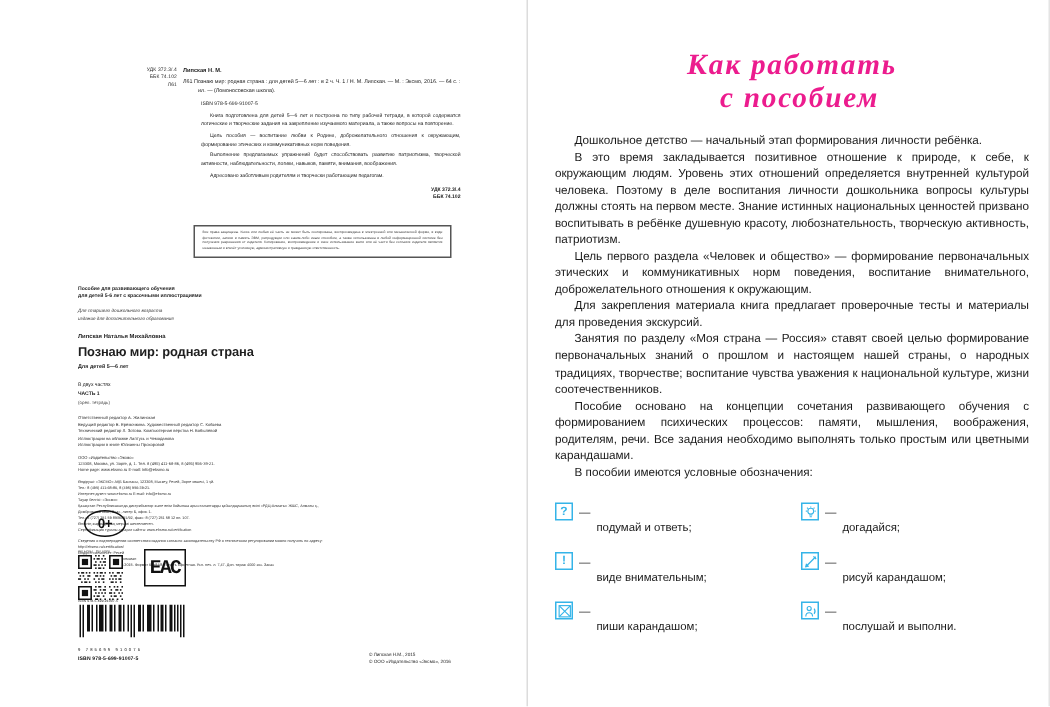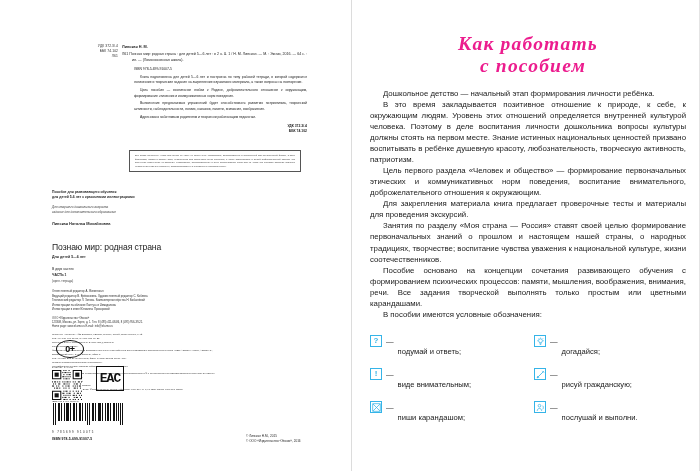--- a/index.html
+++ b/index.html
@@ -51,21 +51,21 @@
     font-size:2.3px;line-height:1.55;text-align:justify;color:#3a3a3a;
   }
 
   .imprint{
     position:absolute;left:52px;top:190px;width:175px;
     font-size:3.4px;line-height:1.6;color:#1e1e1e;
   }
   .imprint .series{font-weight:bold;font-size:3.4px;line-height:1.6;}
   .imprint .series-en{font-style:italic;font-size:3.1px;line-height:1.6;margin-top:4px;color:#3a3a3a;}
   .imprint .auth{font-weight:bold;font-size:3.9px;margin-top:6px;}
-  .imprint .title{font-weight:normal;font-size:8.6px;line-height:1.18;margin-top:15px;letter-spacing:-0.1px;}
+  .imprint .title{font-weight:bold;font-size:8.6px;line-height:1.18;margin-top:2px;letter-spacing:-0.1px;}
   .imprint .age{font-weight:bold;font-size:3.6px;margin-top:3px;}
   .imprint .parts{margin-top:6px;font-size:3.4px;line-height:1.65;}
   .imprint .partno{font-weight:bold;}
   .imprint .brackets{font-size:3px;color:#444;margin-top:1px;}
   .imprint .crew{margin-top:5px;font-size:2.8px;line-height:1.62;color:#2e2e2e;}
   .imprint .publisher{margin-top:5px;font-size:2.7px;line-height:1.6;color:#2e2e2e;}
   .imprint .contacts{margin-top:3px;font-size:2.5px;line-height:1.62;color:#303030;}
   .imprint .tail{margin-top:3px;font-size:2.5px;line-height:1.6;color:#303030;}
 
   .agebadge{
@@ -367,21 +367,21 @@
         <div class="l2">с  пособием</div>
       </div>
 
 
       <div class="body-copy">
         <p>Дошкольное детство — начальный этап формирования личности ребёнка.</p>
         <p>В это время закладывается позитивное отношение к природе, к себе, к окружающим людям. Уровень этих отношений определяется внутренней культурой человека. Поэтому в деле воспитания личности дошкольника вопросы культуры должны стоять на первом месте. Знание истинных национальных ценностей призвано воспитывать в ребёнке душевную красоту, любознательность, творческую активность, патриотизм.</p>
         <p>Цель первого раздела «Человек и общество» — формирование первоначальных этических и коммуникативных норм поведения, воспитание внимательного, доброжелательного отношения к окружающим.</p>
         <p>Для закрепления материала книга предлагает проверочные тесты и материалы для проведения экскурсий.</p>
         <p>Занятия по разделу «Моя страна — Россия» ставят своей целью формирование первоначальных знаний о прошлом и настоящем нашей страны, о народных традициях, творчестве; воспитание чувства уважения к национальной культуре, жизни соотечественников.</p>
-        <p>Пособие основано на концепции сочетания развивающего обучения с формированием психических процессов: памяти, мышления, воображения, внимания, речи. Все задания творческой выполнять только простым или цветными карандашами.</p>
+        <p>Пособие основано на концепции сочетания развивающего обучения с формированием психических процессов: памяти, мышления, воображения, родителям, речи. Все задания необходимо выполнять только простым или цветными карандашами.</p>
         <p>В пособии имеются условные обозначения:</p>
       </div>
 
       <div class="legend">
 
         <div class="legend-item">
           <span class="lg-icon">?</span>
           <span class="lg-dash">—</span>
           <span class="lg-text">подумай и ответь;</span>
         </div>
@@ -410,21 +410,21 @@
           <span class="lg-icon">
             <svg width="9" height="9" viewBox="0 0 12 12">
                 <g stroke="#35B4E8" stroke-width="1.1" fill="none">
               <path d="M1.6 10.4 10.4 1.6"></path>
                   <path d="M8.4 1.2 10.8 3.6"></path>
                   <path d="M1.6 10.4l.5-2 1.5 1.5z"></path>
                 </g>
               </svg>
           </span>
           <span class="lg-dash">—</span>
-          <span class="lg-text">рисуй гражданскую;</span>
+          <span class="lg-text">рисуй карандашом;</span>
         </div>
 
         <div class="legend-item">
           <span class="lg-icon">
             <svg width="9" height="9" viewBox="0 0 12 12">
                 <g stroke="#35B4E8" stroke-width="1" fill="none">
               <path d="M1.4 1.4 10.6 10.6"></path>
                   <path d="M10.6 1.4 1.4 10.6"></path>
                   <rect x="1" y="1" width="10" height="10"></rect>
                 </g>

